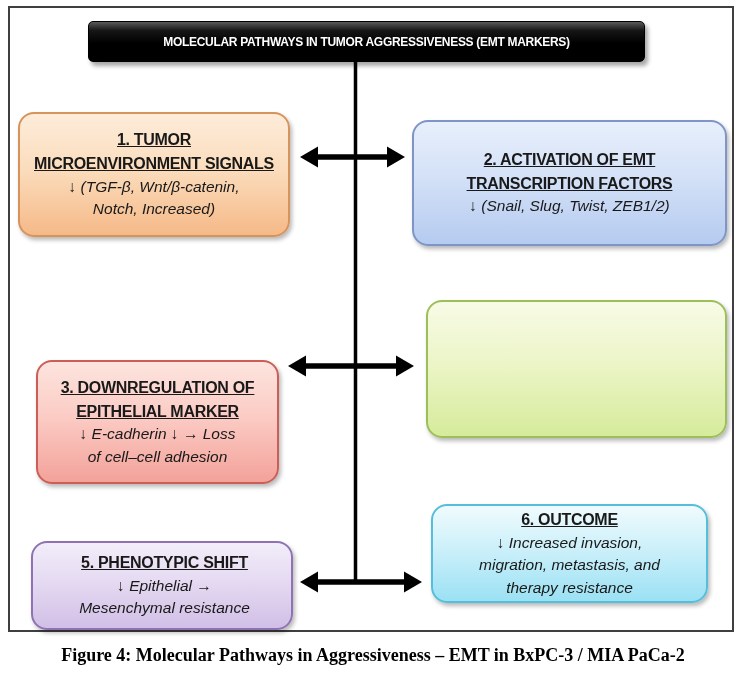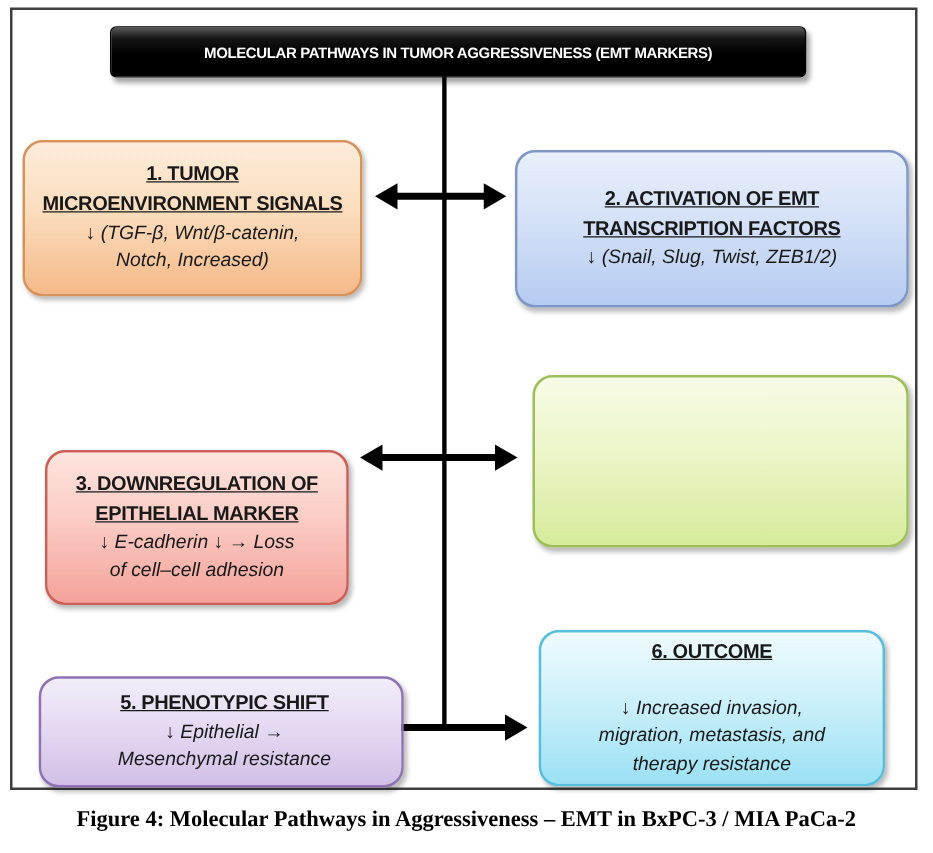--- a/index.html
+++ b/index.html
@@ -79,26 +79,26 @@
           border: 2px solid #d6935c; }
   #box2 { left: 412px; top: 120px; width: 315px; height: 126px;
           background: linear-gradient(180deg, #e7effb 0%, #d4e1f7 45%, #b5cbf0 100%);
           border: 2px solid #7e95c6; }
   #box3 { left: 36px;  top: 316px; width: 243px; height: 124px;
           background: linear-gradient(180deg, #fde4de 0%, #fbccc5 45%, #f3a29a 100%);
           border: 2px solid #cb5f57; margin-top: 44px; }
   #box4 { left: 426px; top: 300px; width: 301px; height: 138px;
           background: linear-gradient(180deg, #f7fbe6 0%, #ecf5c8 45%, #d6eb9b 100%);
           border: 2px solid #9dbf59; }
-  #box5 { left: 31px;  top: 541px; width: 292px; height: 89px;
+  #box5 { left: 31px;  top: 541px; width: 262px; height: 89px;
           background: linear-gradient(180deg, #f2edf9 0%, #e5daf2 45%, #d1bfe6 100%);
           border: 2px solid #8f72b3; padding-left: 13px; }
-  #box6 { left: 431px; top: 504px; width: 277px; height: 125px;
+  #box6 { left: 431px; top: 504px; width: 277px; height: 99px;
           background: linear-gradient(180deg, #f0fbfd 0%, #ccf0fa 45%, #9be1f4 100%);
-          border: 2px solid #55bfdb; justify-content: space-between; }
+          border: 2px solid #55bfdb; }
   .caption {
     position: absolute;
     left: 0; right: 0;
     top: 645px;
     text-align: center;
     font-family: "Liberation Serif", "DejaVu Serif", serif;
     font-weight: bold;
     font-size: 18px;
     color: #000000;
     white-space: nowrap;

